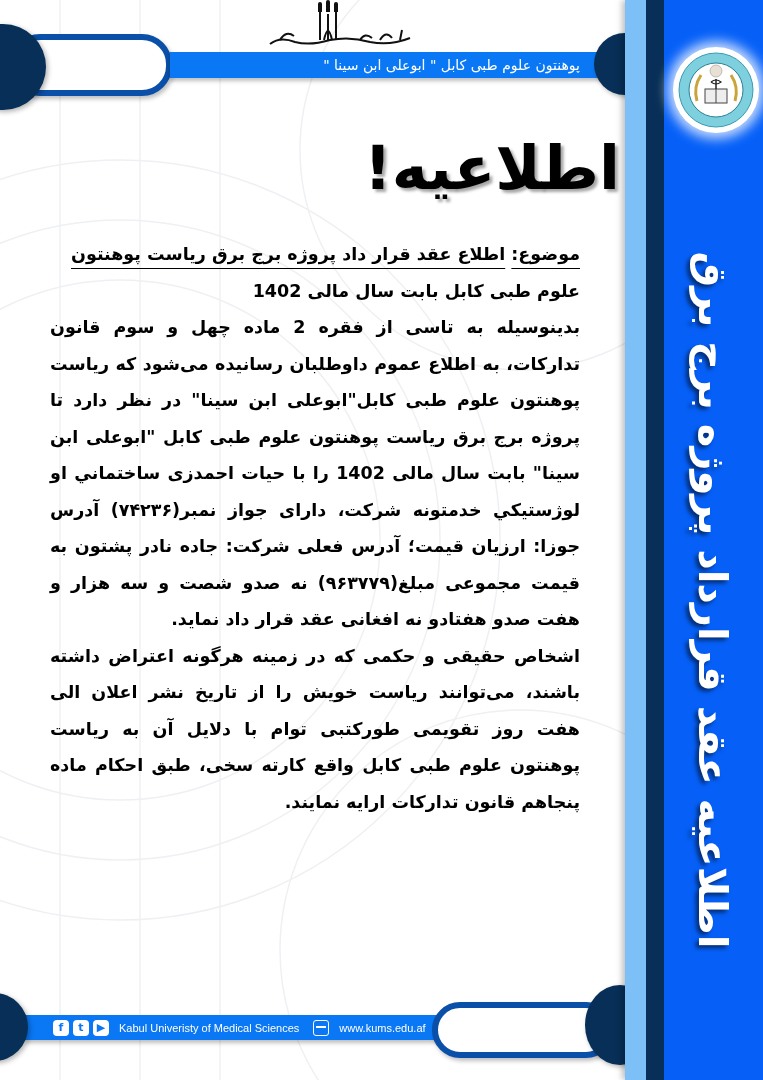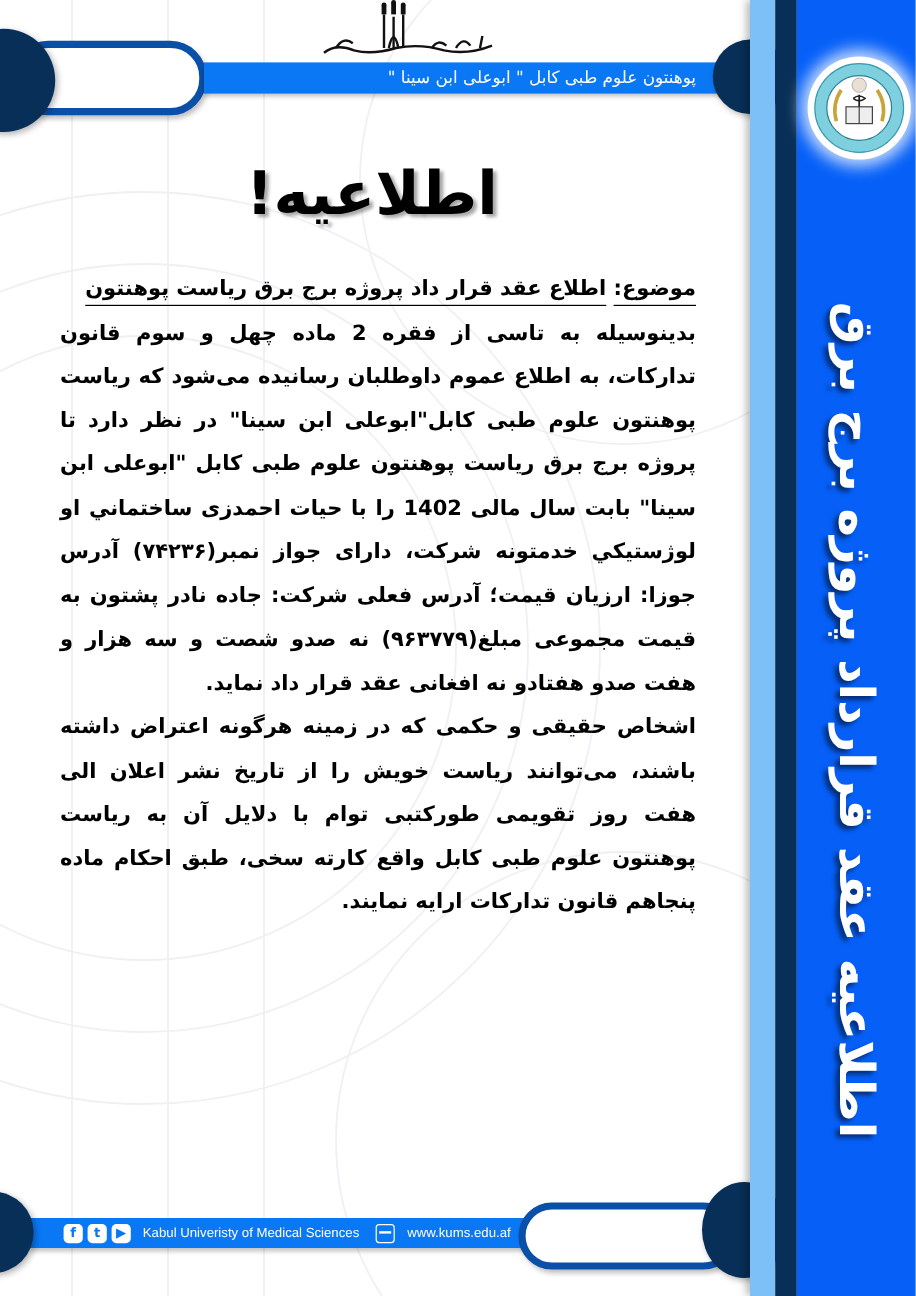--- a/index.html
+++ b/index.html
@@ -56,27 +56,27 @@
     background: #0a78f5; z-index: 1; box-shadow: 0 3px 4px rgba(0,0,0,0.25);
     display: flex; align-items: center; padding-left: 28px; box-sizing: border-box; gap: 4px;
   }
   .social { width: 16px; height: 16px; background: #ffffff; border-radius: 4px; display: inline-flex; align-items: center; justify-content: center; color: #0a78f5; font-weight: bold; font-size: 11px; font-family: "DejaVu Sans", sans-serif; }
   .footer-text { color: #ffffff; font-size: 11px; font-family: "Liberation Sans", sans-serif; white-space: nowrap; margin-left: 6px; }
   .globe { width: 14px; height: 14px; margin-left: 10px; border: 1.5px solid #ffffff; border-radius: 3px; display: inline-block; position: relative; }
   .globe::before { content: ""; position: absolute; left: 2px; right: 2px; top: 5px; height: 2px; background: #ffffff; }
 
   
   .title {
-    position: absolute; left: 0; width: 620px; top: 132px; text-align: center; z-index: 2;
-    font-size: 50px; font-weight: bold; color: #000; direction: rtl;
+    position: absolute; left: 0; width: 620px; top: 132px; text-align: right; z-index: 2;
+    font-size: 61px; font-weight: bold; color: #000; direction: rtl;
     text-shadow: 3px 3px 3px rgba(0,0,0,0.35);
     font-family: "DejaVu Sans", sans-serif;
   }
   .body-text {
-    position: absolute; left: 50px; top: 223px; width: 530px; z-index: 2;
+    position: absolute; left: 50px; top: 236px; width: 530px; z-index: 2;
     direction: rtl; text-align: justify; text-align-last: right;
     font-size: 17.5px; font-weight: bold; line-height: 36.5px; color: #000;
     font-family: "DejaVu Sans", sans-serif;
   }
   .body-text p { margin: 0; }
   .subject-line { text-decoration: underline; text-underline-offset: 8px; }
 </style>
 </head>
 <body>
 
@@ -140,20 +140,21 @@
   <span>پوهنتون علوم طبی کابل " ابوعلی ابن سینا "</span>
 </div>
 
 <div class="title">اطلاعیه!</div>
 
 <div class="body-text">
   <p>
     <span class="subject-line">موضوع:</span>
     <span class="subject-line">اطلاع عقد قرار داد پروژه برج برق ریاست پوهنتون</span>
   </p>
+  <p>علوم طبی کابل بابت سال مالی 1402</p>
   <p>بدینوسیله به تاسی از فقره 2 ماده چهل و سوم قانون تدارکات، به اطلاع عموم داوطلبان رسانیده می‌شود که ریاست پوهنتون علوم طبی کابل"ابوعلی ابن سینا" در نظر دارد تا پروژه برج برق ریاست پوهنتون علوم طبی کابل "ابوعلی ابن سینا" بابت سال مالی 1402 را با حیات احمدزی ساختماني او لوژستیکي خدمتونه شرکت، دارای جواز نمبر(۷۴۲۳۶) آدرس جوزا: ارزیان قیمت؛ آدرس فعلی شرکت: جاده نادر پشتون به قیمت مجموعی مبلغ(۹۶۳۷۷۹) نه صدو شصت و سه هزار و هفت صدو هفتادو نه افغانی عقد قرار داد نماید.</p>
   <p>اشخاص حقیقی و حکمی که در زمینه هرگونه اعتراض داشته باشند، می‌توانند ریاست خویش را از تاریخ نشر اعلان الی هفت روز تقویمی طورکتبی توام با دلایل آن به ریاست پوهنتون علوم طبی کابل واقع کارته سخی، طبق احکام ماده پنجاهم قانون تدارکات ارایه نمایند.</p>
 </div>
 
 <div class="half-dot bl"></div>
 <div class="bottom-banner">
   <span class="social">f</span>
   <span class="social">t</span>
   <span class="social">▶</span>
   <span class="footer-text">Kabul Univeristy of Medical Sciences</span>

